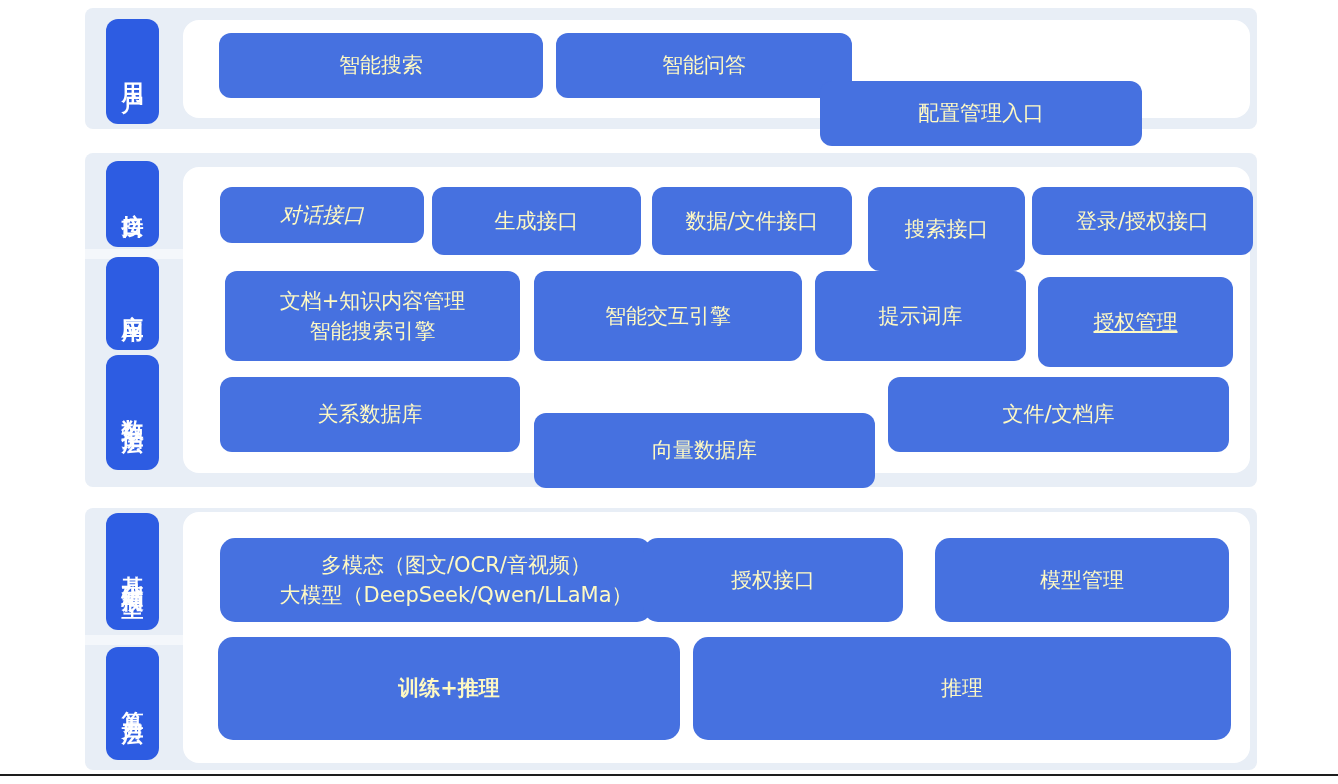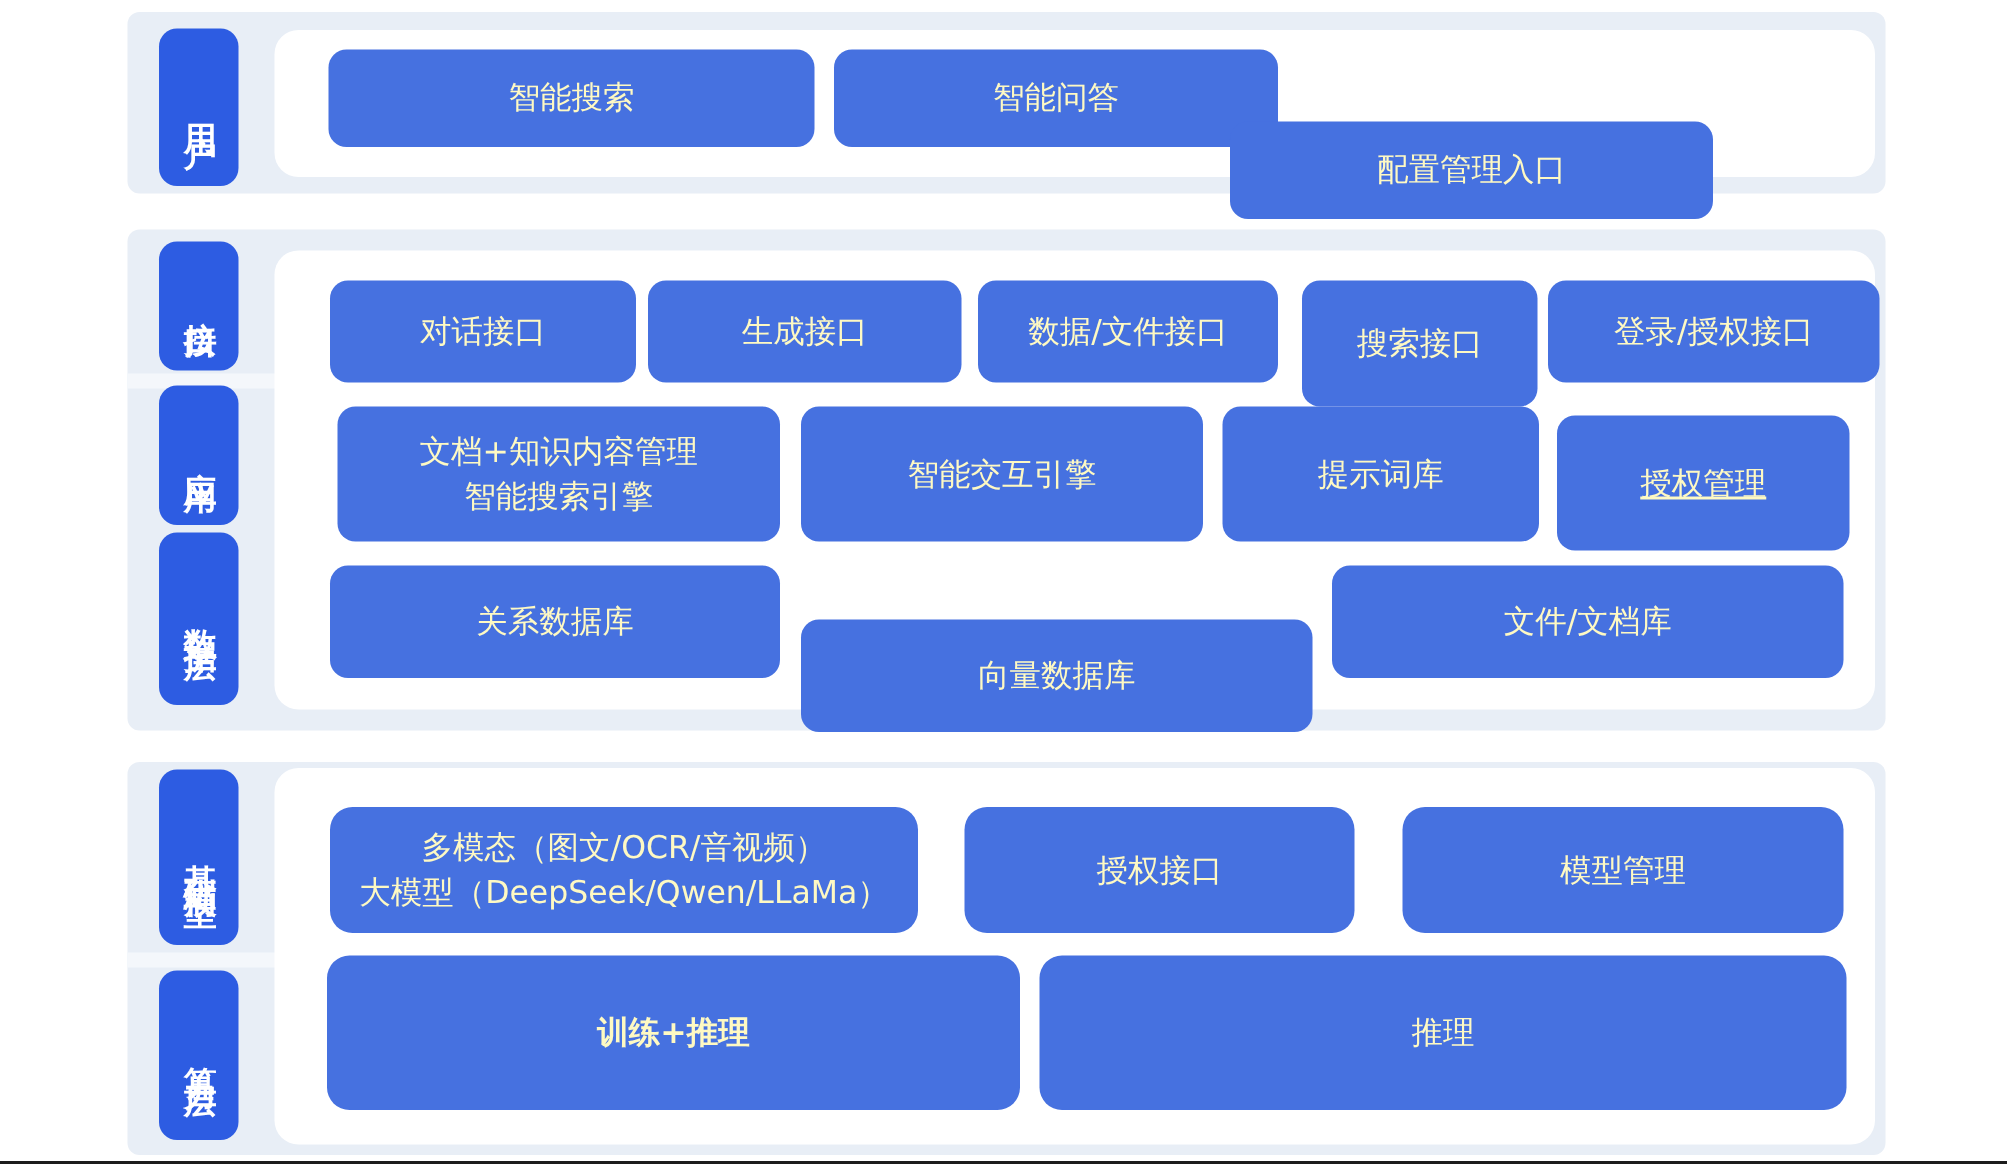--- a/index.html
+++ b/index.html
@@ -54,39 +54,39 @@
     text-align:center;white-space:pre-line;
   }
   .node.big{border-radius:15px;}
 
   
   #n-smart-search {top:33px;height:65px;left:219px;width:324px;}
   #n-smart-qa     {top:33px;height:65px;left:556px;width:296px;}
   #n-config-entry {top:33px;height:65px;left:820px;width:322px;margin-top:48px;}
 
   
-  #n-dialog-api   {top:187px;height:68px;left:220px;width:204px;}
+  #n-dialog-api   {top:187px;height:56px;left:220px;width:204px;font-style:italic;}
   #n-gen-api      {top:187px;height:68px;left:432px;width:209px;}
   #n-datafile-api {top:187px;height:68px;left:652px;width:200px;}
   #n-search-api   {top:187px;height:84px;left:868px;width:157px;}
   #n-login-api    {top:187px;height:68px;left:1032px;width:221px;}
 
   
   #n-doc-knowledge {top:271px;height:90px;left:225px;width:295px;}
   #n-interaction   {top:271px;height:90px;left:534px;width:268px;}
   #n-prompt-lib    {top:271px;height:90px;left:815px;width:211px;}
   #n-auth-mgmt     {top:277px;height:90px;left:1038px;width:195px;text-decoration:underline;}
 
   
   #n-relational-db {top:377px;height:75px;left:220px;width:300px;}
   #n-vector-db     {top:377px;height:75px;left:534px;width:341px;margin-top:36px;}
   #n-filedoc-store {top:377px;height:75px;left:888px;width:341px;}
 
   
-  #n-multimodal    {top:538px;height:84px;left:220px;width:392px;}
+  #n-multimodal    {top:538px;height:84px;left:220px;width:392px;padding-left:40px;}
   #n-model-train   {top:538px;height:84px;left:643px;width:260px;}
   #n-model-mgmt    {top:538px;height:84px;left:935px;width:294px;}
 
   
   #n-train-infer   {top:637px;height:103px;left:218px;width:462px;font-weight:bold;}
   #n-infer         {top:637px;height:103px;left:693px;width:538px;}
 
   .bottom-rule{
     position:absolute;left:0;top:774px;width:1338px;height:2px;
     background:#1d1d1d;

